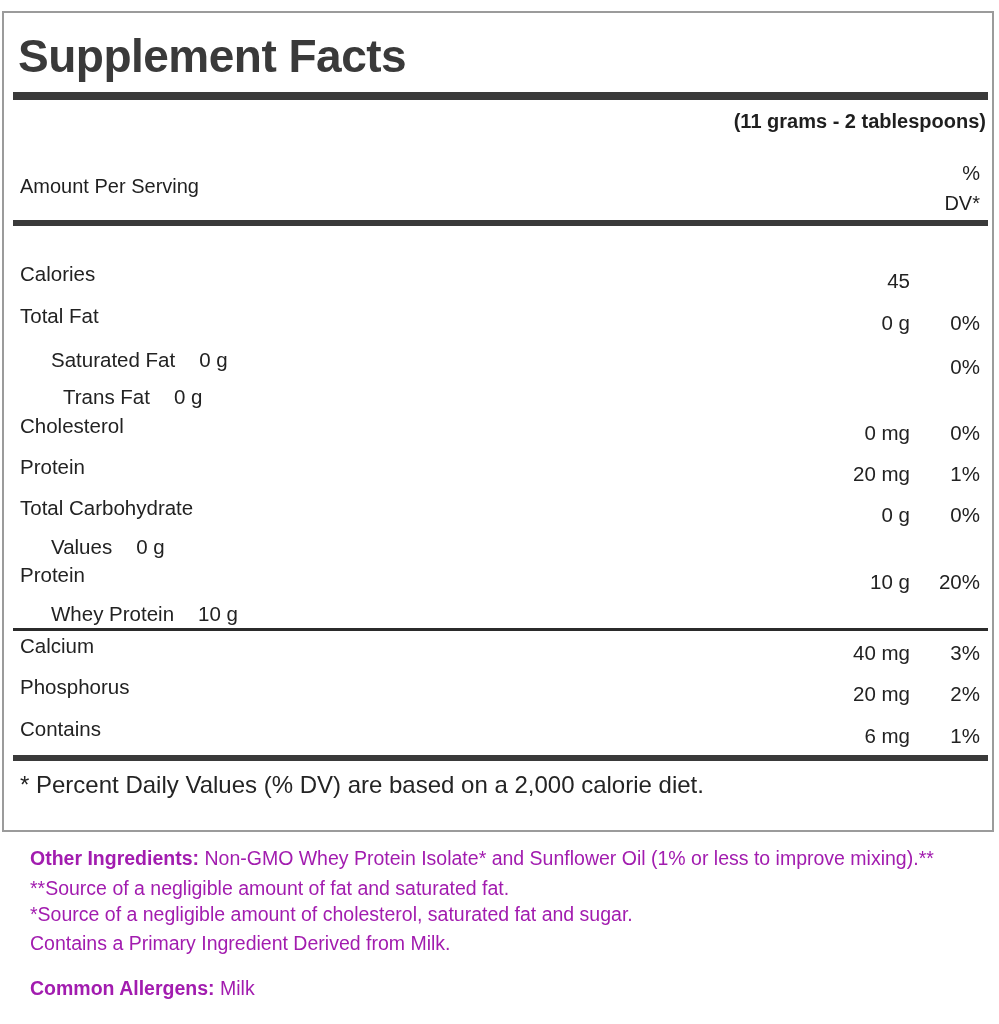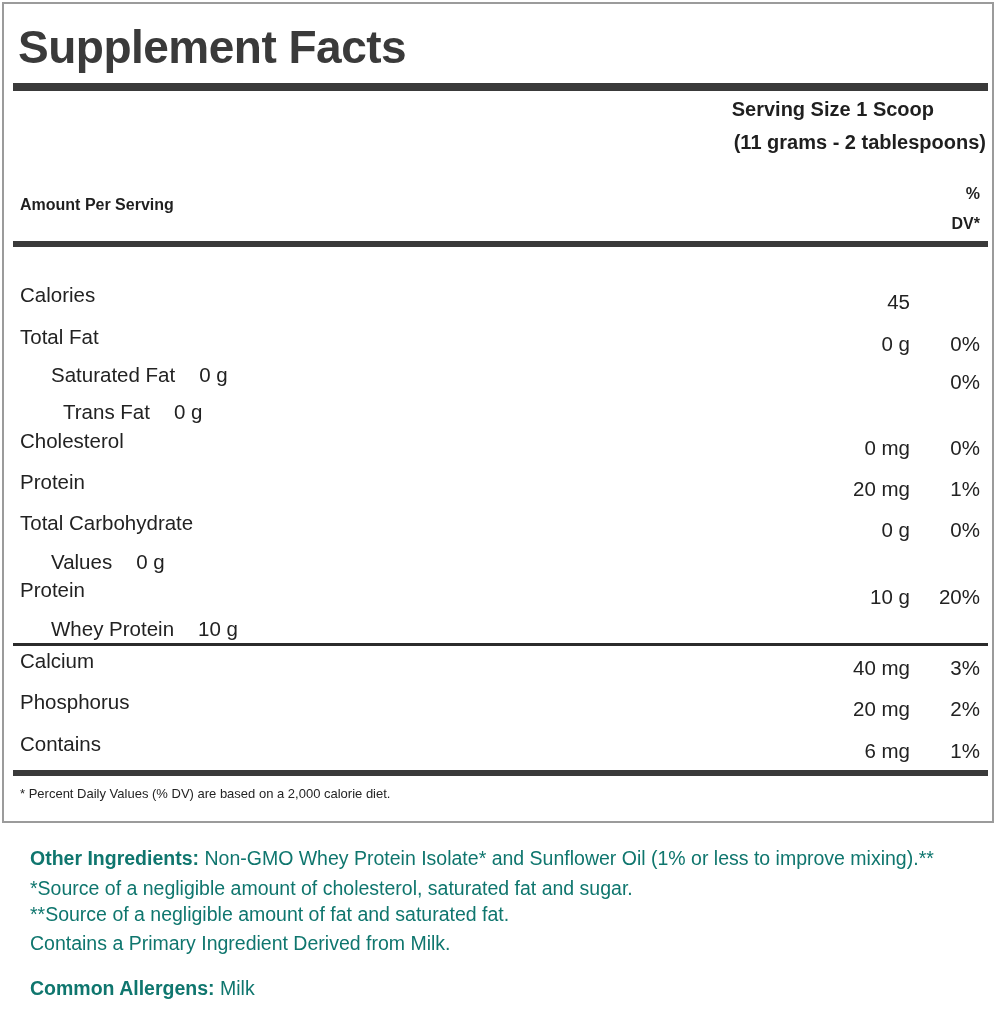--- a/index.html
+++ b/index.html
@@ -6,21 +6,21 @@
   .page{
     position:relative;
     width:999px;height:1024px;
     background:#ffffff;
     font-family:"Liberation Sans", sans-serif;
     color:#1f1f1f;
     overflow:hidden;
   }
   
   .panel{
-    position:absolute;left:2px;top:2px;
+    position:absolute;left:2px;top:11px;
     width:992px;height:821px;
     border:2px solid #9b9b9b;
     box-sizing:border-box;
     background:#fff;
   }
   .panel-title{
     margin:18px 0 0 14px;
     font-size:46px;
     font-weight:bold;
     letter-spacing:-0.5px;
@@ -37,22 +37,22 @@
     font-size:20px;
     line-height:23px;
     margin-right:6px;
   }
   .serving-l1{margin-top:7px;padding-right:52px;}
   .serving-l2{margin-top:10px;}
   .cols-header{
     position:relative;
     margin-top:25px;
     height:60px;
-    font-weight:bold;
-    font-size:16px;
+    font-weight:normal;
+    font-size:20px;
   }
   .aps{position:absolute;left:16px;top:17px;}
   .dvh{
     position:absolute;right:12px;top:0;
     text-align:right;line-height:30px;
   }
   .dvh span{display:block;}
   .hdr-rule{margin-top:2px;}
   
   .row{
@@ -71,55 +71,54 @@
     width:120px;text-align:right;
     position:relative;top:7px;
     white-space:nowrap;
   }
   .dv{
     width:70px;text-align:right;
     position:relative;top:7px;
     white-space:nowrap;
   }
   .mt36{margin-top:36px;} .mt18{margin-top:18px;} .mt17{margin-top:17px;}
-  .mt15{margin-top:15px;} .mt14{margin-top:14px;} .mt13{margin-top:13px;padding-left:28px;}
+  .mt15{margin-top:15px;} .mt14{margin-top:20px;} .mt13{margin-top:13px;padding-left:28px;}
   .mt5{margin-top:5px;}  .mt4{margin-top:4px;}  .mt3{margin-top:3px;}
   .mt2{margin-top:2px;}
   .pre-foot-rule{margin-top:14px;}
   .footnote{
     margin:10px 12px 0 16px;
-    font-size:13px;
+    font-size:24px;
     color:#242424;
   }
   
   .other{
     position:absolute;left:30px;top:843px;
     width:922px;
     font-size:19.5px;
-    color:#0f766e;
+    color:#a21caf;
   }
   .other .para1{margin:0;line-height:31px;}
   .other .note{line-height:24px;margin-top:2px;}
   .other .contains-line{line-height:24px;margin-top:5px;}
   .other .allergens{margin:22px 0 0 0;}
   .bold{font-weight:bold;}
 </style>
 </head>
 <body>
 
 <div class="page">
 
   <section class="panel">
 
     <h1 class="panel-title">Supplement Facts</h1>
 
     <div class="rule rule-thick"></div>
 
     <div class="serving">
-      <div class="serving-l1">Serving Size 1 Scoop</div>
       <div class="serving-l2">(11 grams - 2 tablespoons)</div>
     </div>
 
     <div class="cols-header">
       <span class="aps">Amount Per Serving</span>
       <span class="dvh">
         <span>%</span>
         <span>DV*</span>
       </span>
     </div>
@@ -211,19 +210,19 @@
     </div>
 
     <div class="rule rule-mid pre-foot-rule"></div>
 
     <p class="footnote">* Percent Daily Values (% DV) are based on a 2,000 calorie diet.</p>
 
   </section>
 
   <section class="other">
     <p class="para1"><span class="bold">Other Ingredients:</span> <span>Non-GMO Whey Protein Isolate* and Sunflower Oil (1% or less to improve mixing).**</span></p>
+    <div class="note">**Source of a negligible amount of fat and saturated fat.</div>
     <div class="note">*Source of a negligible amount of cholesterol, saturated fat and sugar.</div>
-    <div class="note">**Source of a negligible amount of fat and saturated fat.</div>
     <div class="contains-line">Contains a Primary Ingredient Derived from Milk.</div>
     <p class="allergens"><span class="bold">Common Allergens:</span> <span>Milk</span></p>
   </section>
 
 </div>
 
 </body></html>

